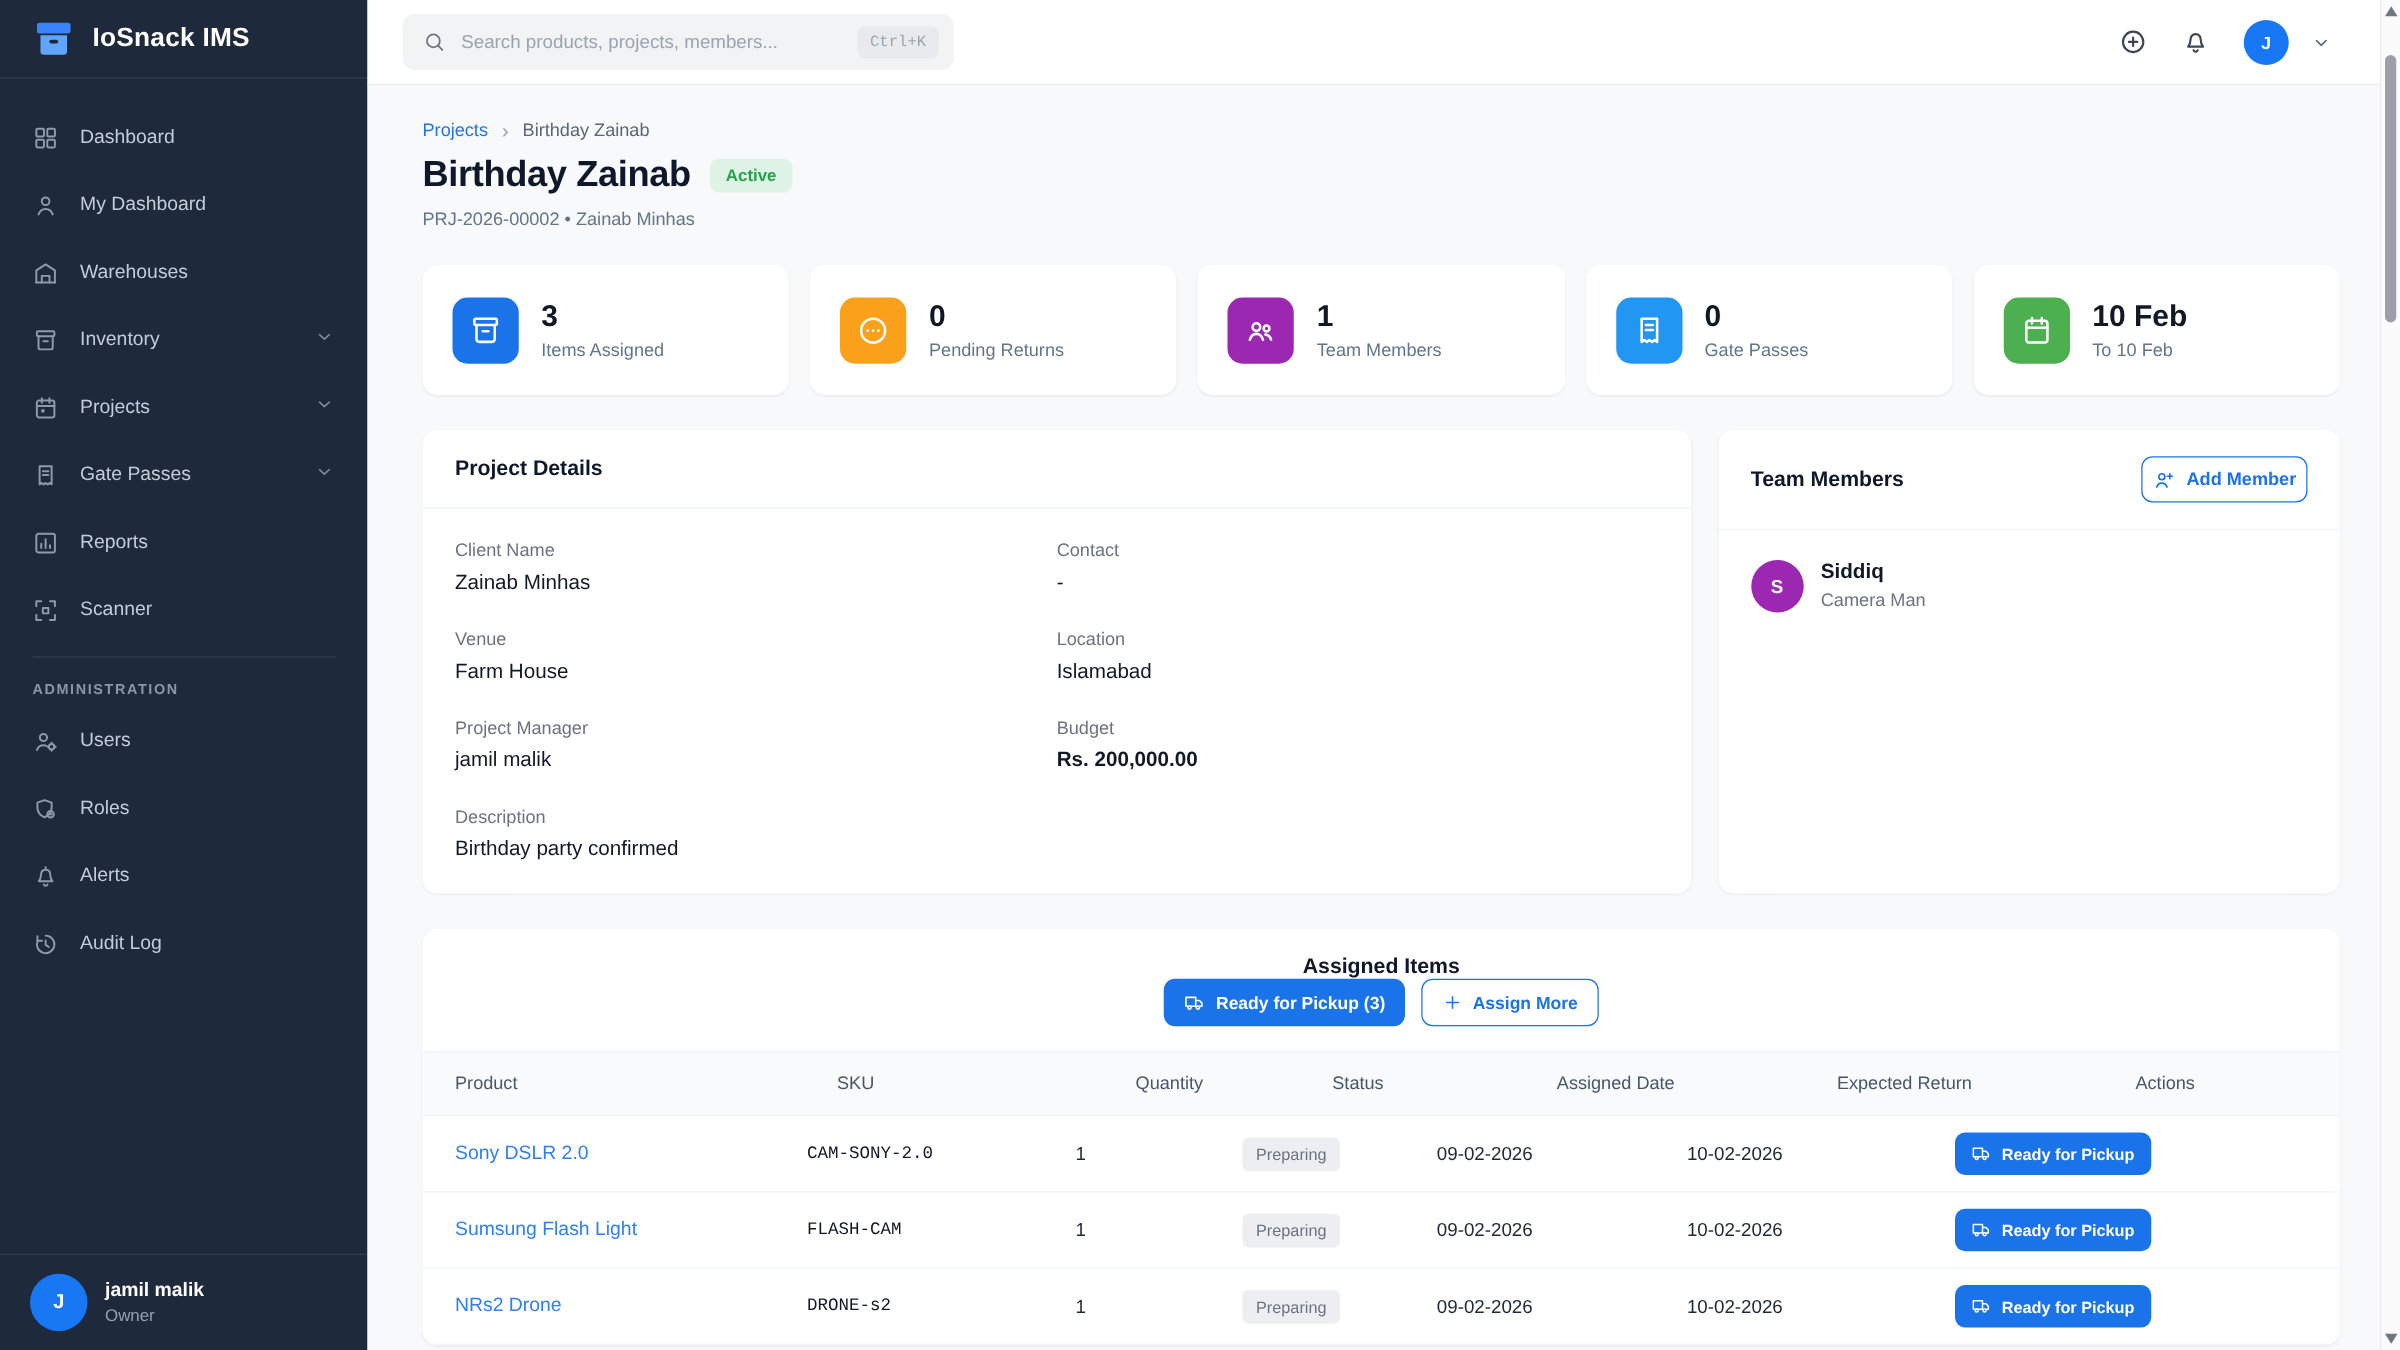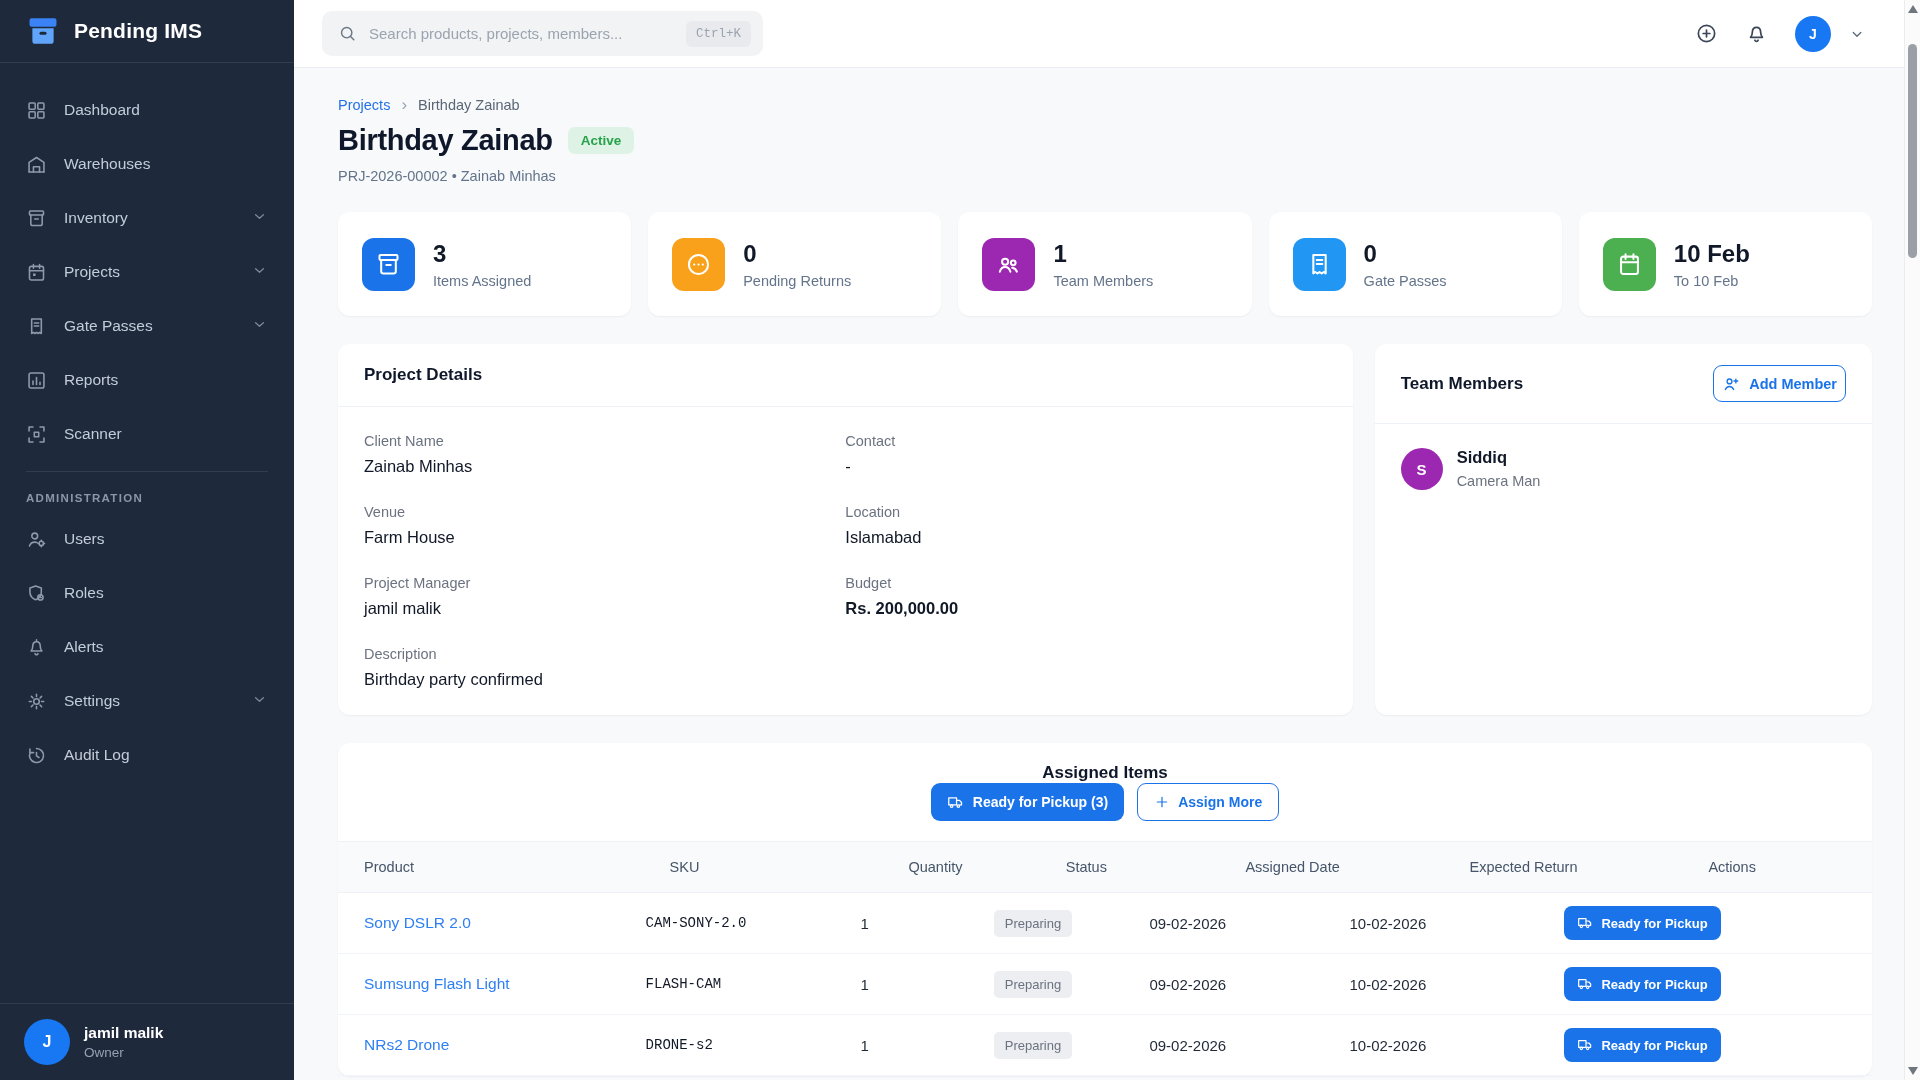--- a/index.html
+++ b/index.html
@@ -127,32 +127,39 @@
 
 <div class="app">
 
   <aside class="sidebar">
     <div class="logo-row">
       <svg width="34" height="34" viewBox="0 0 24 24">
         <rect x="2.5" y="3" width="19" height="6" rx="1.5" fill="#3b82f6"></rect>
         <path d="M4.5 10h15v9a2 2 0 0 1-2 2h-11a2 2 0 0 1-2-2z" fill="#60a5fa"></path>
         <rect x="9.5" y="12.5" width="5" height="2.2" rx="1.1" fill="#1e293b"></rect>
       </svg>
-      <span class="brand">Pending IMS</span>
+      <span class="brand">IoSnack IMS</span>
     </div>
 
     <nav class="nav">
       <div class="nav-item">
         <svg class="ic" viewBox="0 0 24 24">
             <rect x="3.5" y="3.5" width="7" height="7" rx="1"></rect>
             <rect x="13.5" y="3.5" width="7" height="7" rx="1"></rect>
             <rect x="3.5" y="13.5" width="7" height="7" rx="1"></rect>
             <rect x="13.5" y="13.5" width="7" height="7" rx="1"></rect>
           </svg>
         <span>Dashboard</span>
+      </div>
+      <div class="nav-item">
+        <svg class="ic" viewBox="0 0 24 24">
+            <circle cx="12" cy="8" r="3.5"></circle>
+            <path d="M5.5 20c1.2-3.4 3.6-5 6.5-5s5.3 1.6 6.5 5"></path>
+          </svg>
+        <span>My Dashboard</span>
       </div>
       <div class="nav-item">
         <svg class="ic" viewBox="0 0 24 24">
             <path d="M3.5 20.5V9.5L12 4l8.5 5.5v11"></path>
             <path d="M8.5 20.5v-6h7v6"></path>
             <path d="M3.5 20.5h17"></path>
           </svg>
         <span>Warehouses</span>
       </div>
       <div class="nav-item">
@@ -226,30 +233,20 @@
           </svg>
         <span>Roles</span>
       </div>
       <div class="nav-item">
         <svg class="ic" viewBox="0 0 24 24">
             <path d="M18.2 16H5.8c1.2-1.4 1.9-3.4 1.9-5.5C7.7 7.6 9.3 5.5 12 5.5s4.3 2.1 4.3 5c0 2.1.7 4.1 1.9 5.5z"></path>
             <path d="M10.3 19a1.8 1.8 0 0 0 3.4 0"></path>
             <path d="M12 3.2v1"></path>
           </svg>
         <span>Alerts</span>
-      </div>
-      <div class="nav-item">
-        <svg class="ic" viewBox="0 0 24 24">
-            <circle cx="12" cy="12" r="3.2"></circle>
-            <path d="M12 3.8v2.4M12 17.8v2.4M20.2 12h-2.4M6.2 12H3.8M17.8 6.2L16 8M8 16l-1.8 1.8M17.8 17.8L16 16M8 8L6.2 6.2"></path>
-          </svg>
-        <span>Settings</span>
-        <span class="nav-chevron"><svg class="ic" viewBox="0 0 24 24">
-              <path d="M6.5 9.5l5.5 5 5.5-5"></path>
-            </svg></span>
       </div>
       <div class="nav-item">
         <svg class="ic" viewBox="0 0 24 24">
             <path d="M12 4a8 8 0 1 1-7.4 5"></path>
             <path d="M4.5 4.5v4.2h4.2"></path>
             <path d="M12 8.5v4l2.8 1.8"></path>
           </svg>
         <span>Audit Log</span>
       </div>
     </nav>

